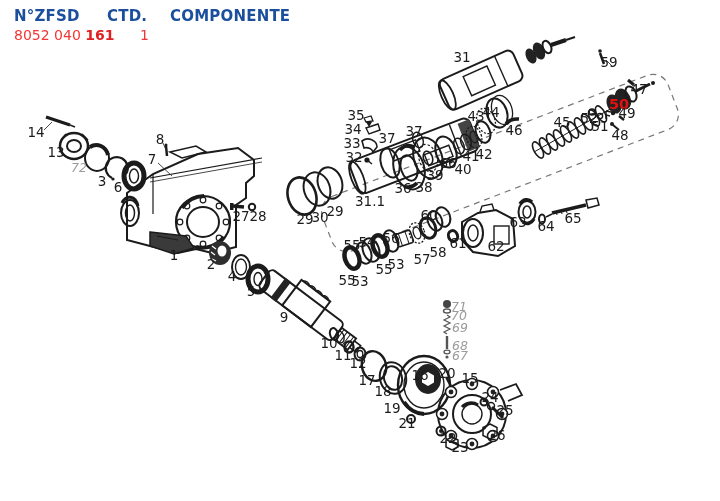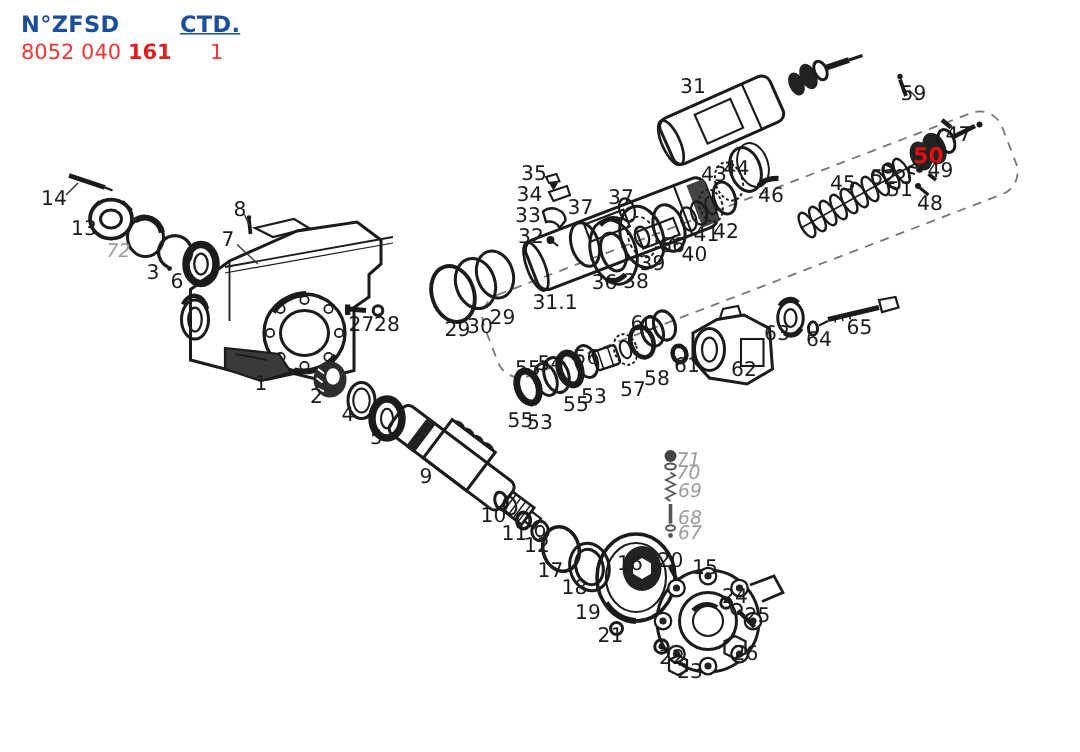--- a/index.html
+++ b/index.html
@@ -3,34 +3,35 @@
 <meta charset="utf-8">
 <style>
   :root { --hdr-blue:#1b4f9e; --row-red:#f43535; --hl-red:#e40f0f; --ghost:#9c9c9c; --ink:#1b1b1b; }
   html,body { margin:0; padding:0; background:#fff; }
   #page { position:relative; width:720px; height:501px; background:#fff; overflow:hidden;
           font-family:"DejaVu Sans", sans-serif; }
   .hdr-cell { position:absolute; top:7px; font-size:15px; font-weight:bold; color:var(--hdr-blue);
               letter-spacing:0.2px; white-space:nowrap; }
   .row-cell { position:absolute; top:27px; font-size:14px; color:var(--row-red); white-space:nowrap; }
   .row-bold { font-weight:bold; color:#e02020; }
-  #c-part { left:14px; } #c-qty { left:120px;text-decoration:underline; } #c-comp { left:170px; }
+  #c-part { left:14px; } #c-qty { left:107px; } #c-comp { left:170px; }
   #r-part { left:14px; } #r-qty { left:140px; } #r-comp { left:170px; }
   svg text.plbl { font-family:"DejaVu Sans", sans-serif; font-size:13.5px; fill:var(--ink); }
   svg text.plbl.hl { fill:var(--hl-red); font-weight:bold; font-size:14.5px; }
   svg text.plbl.ghost { fill:var(--ghost); font-style:italic; font-size:12.5px; }
   .ln { stroke:var(--ink); fill:none; }
 </style>
 </head>
 <body>
 
 <div id="page">
 
   <div class="hdr-cell" id="c-part">N°ZFSD</div>
   <div class="hdr-cell" id="c-qty">CTD.</div>
+  <div class="hdr-cell" id="c-comp">COMPONENTE</div>
 
   <div class="row-cell" id="r-part"><span>8052 040 </span><span class="row-bold">161</span></div>
   <div class="row-cell" id="r-qty">1</div>
 
   <svg id="diagram-svg" width="720" height="501" viewBox="0 0 720 501" style="position:absolute;left:0;top:0;">
 
     <rect x="315" y="134" width="370" height="58" rx="16" fill="none" stroke="#777" stroke-width="1.2" stroke-dasharray="6 5" transform="rotate(-21 500 163)"></rect>
 
     <g>
       <line class="ln" x1="46" y1="117" x2="70" y2="125" stroke-width="3"></line>

